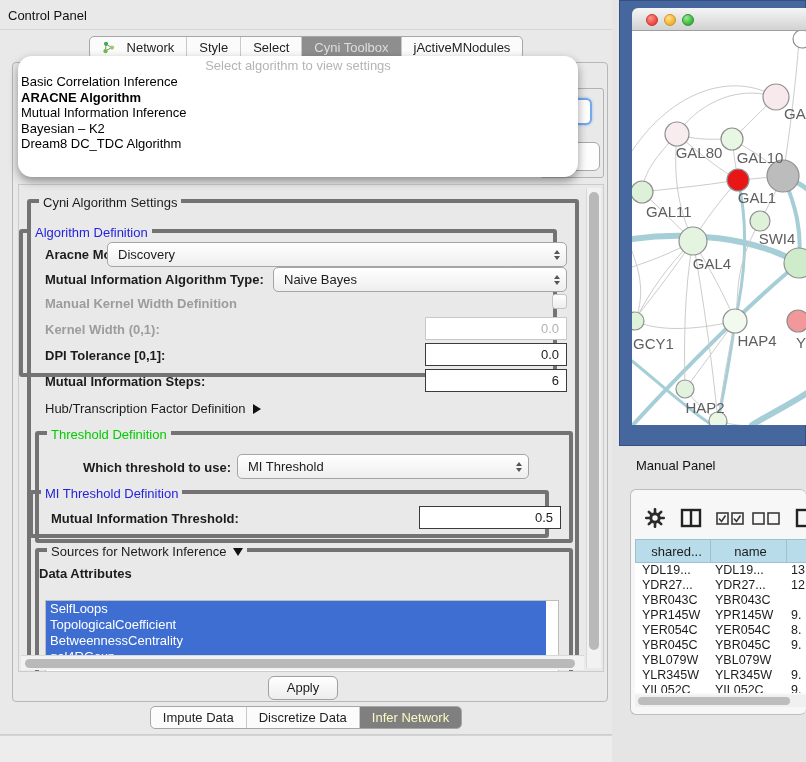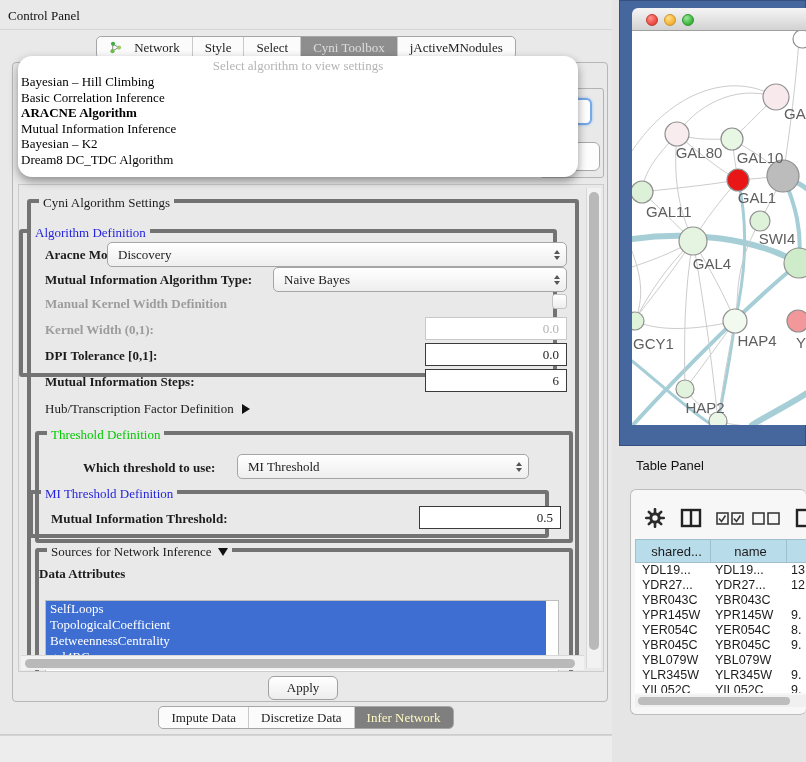--- a/index.html
+++ b/index.html
@@ -1,20 +1,20 @@
 <!DOCTYPE html>
 <html><head>
 <meta charset="utf-8">
 <style>
   * { box-sizing: border-box; margin: 0; padding: 0; }
   body { font-family: "Liberation Sans", sans-serif; }
   #root { position: relative; width: 806px; height: 762px; background:#ececec; overflow:hidden; font-size:13px; color:#1c1c1c; }
 
   
-  #controlPanel { position:absolute; left:0; top:0; width:704px; height:735px; background:#e9e9e9; border-right:1px solid #c6c6c6; border-bottom:1px solid #cdcdcd;font-family:Liberation Serif, serif; }
+  #controlPanel { position:absolute; left:0; top:0; width:704px; height:735px; background:#e9e9e9; border-right:1px solid #c6c6c6; border-bottom:1px solid #cdcdcd; }
   #cpTitleBar { position:absolute; left:0; top:0; width:100%; height:30px; border-bottom:1px solid #d6d6d6; }
   #cpTitle { position:absolute; left:8px; top:8px; font-size:13px; color:#111; }
   .winBtn { position:absolute; top:13px; }
 
   
   .segbar { display:inline-flex; border:1px solid #a6a6a6; border-radius:5px; background:#fbfbfb; overflow:hidden; height:23px; }
   .seg { display:flex; align-items:center; gap:12px; padding:0 12px; font-size:13px; color:#222; border-left:1px solid #c9c9c9; cursor:default; white-space:nowrap; }
   .seg:first-child { border-left:none; }
   .seg.sel { background:#8e8e8e; color:#dedede; }
   #topTabs { position:absolute; top:36px; left:0; width:612px; display:flex; justify-content:center; z-index:2; }
@@ -141,21 +141,20 @@
 
     <div id="outerPanel"></div>
 
     <div class="fragGroup"></div>
     <div class="fragComboBlue"></div>
     <div class="fragCombo2"></div>
 
     <div id="algoPopup">
       <div id="algoPrompt">Select algorithm to view settings</div>
       <div id="algoItems">
-          <div class="algoItem">Bayesian – Hill Climbing</div>
           <div class="algoItem">Basic Correlation Inference</div>
           <div class="algoItem sel">ARACNE Algorithm</div>
           <div class="algoItem">Mutual Information Inference</div>
           <div class="algoItem">Bayesian – K2</div>
           <div class="algoItem">Dream8 DC_TDC Algorithm</div>
         </div>
     </div>
 
     <div id="scrollRegion">
 
@@ -327,21 +326,21 @@
           <text x="145" y="213" text-anchor="middle" fill="#5f5f5f" font-size="15px" font-family="&quot;Liberation Sans&quot;, sans-serif">SWI4</text>
           <text x="80" y="238" text-anchor="middle" fill="#5f5f5f" font-size="15px" font-family="&quot;Liberation Sans&quot;, sans-serif">GAL4</text>
           <text x="1" y="318" text-anchor="start" fill="#5f5f5f" font-size="15px" font-family="&quot;Liberation Sans&quot;, sans-serif">GCY1</text>
           <text x="125" y="315" text-anchor="middle" fill="#5f5f5f" font-size="15px" font-family="&quot;Liberation Sans&quot;, sans-serif">HAP4</text>
           <text x="164" y="317" text-anchor="start" fill="#5f5f5f" font-size="15px" font-family="&quot;Liberation Sans&quot;, sans-serif">Y</text>
           <text x="73" y="382" text-anchor="middle" fill="#5f5f5f" font-size="15px" font-family="&quot;Liberation Sans&quot;, sans-serif">HAP2</text>
         </svg>
     </div>
   </div>
 
-  <div id="tpTitle">Table Panel</div>
+  <div id="tpTitle">Manual Panel</div>
 
   <div id="tableCard">
     <svg class="tbIcon" style="left:14px;" width="20" height="20" viewBox="0 0 20 20">
       <circle cx="10" cy="10" r="4.2" fill="none" stroke="#2c2c2c" stroke-width="3"></circle>
       <g stroke="#2c2c2c" stroke-width="2.6" stroke-linecap="round">
         <line x1="10" y1="1.2" x2="10" y2="4.4"></line>
           <line x1="10" y1="15.6" x2="10" y2="18.8"></line>
         <line x1="1.2" y1="10" x2="4.4" y2="10"></line>
           <line x1="15.6" y1="10" x2="18.8" y2="10"></line>
         <line x1="3.8" y1="3.8" x2="6.0" y2="6.0"></line>

